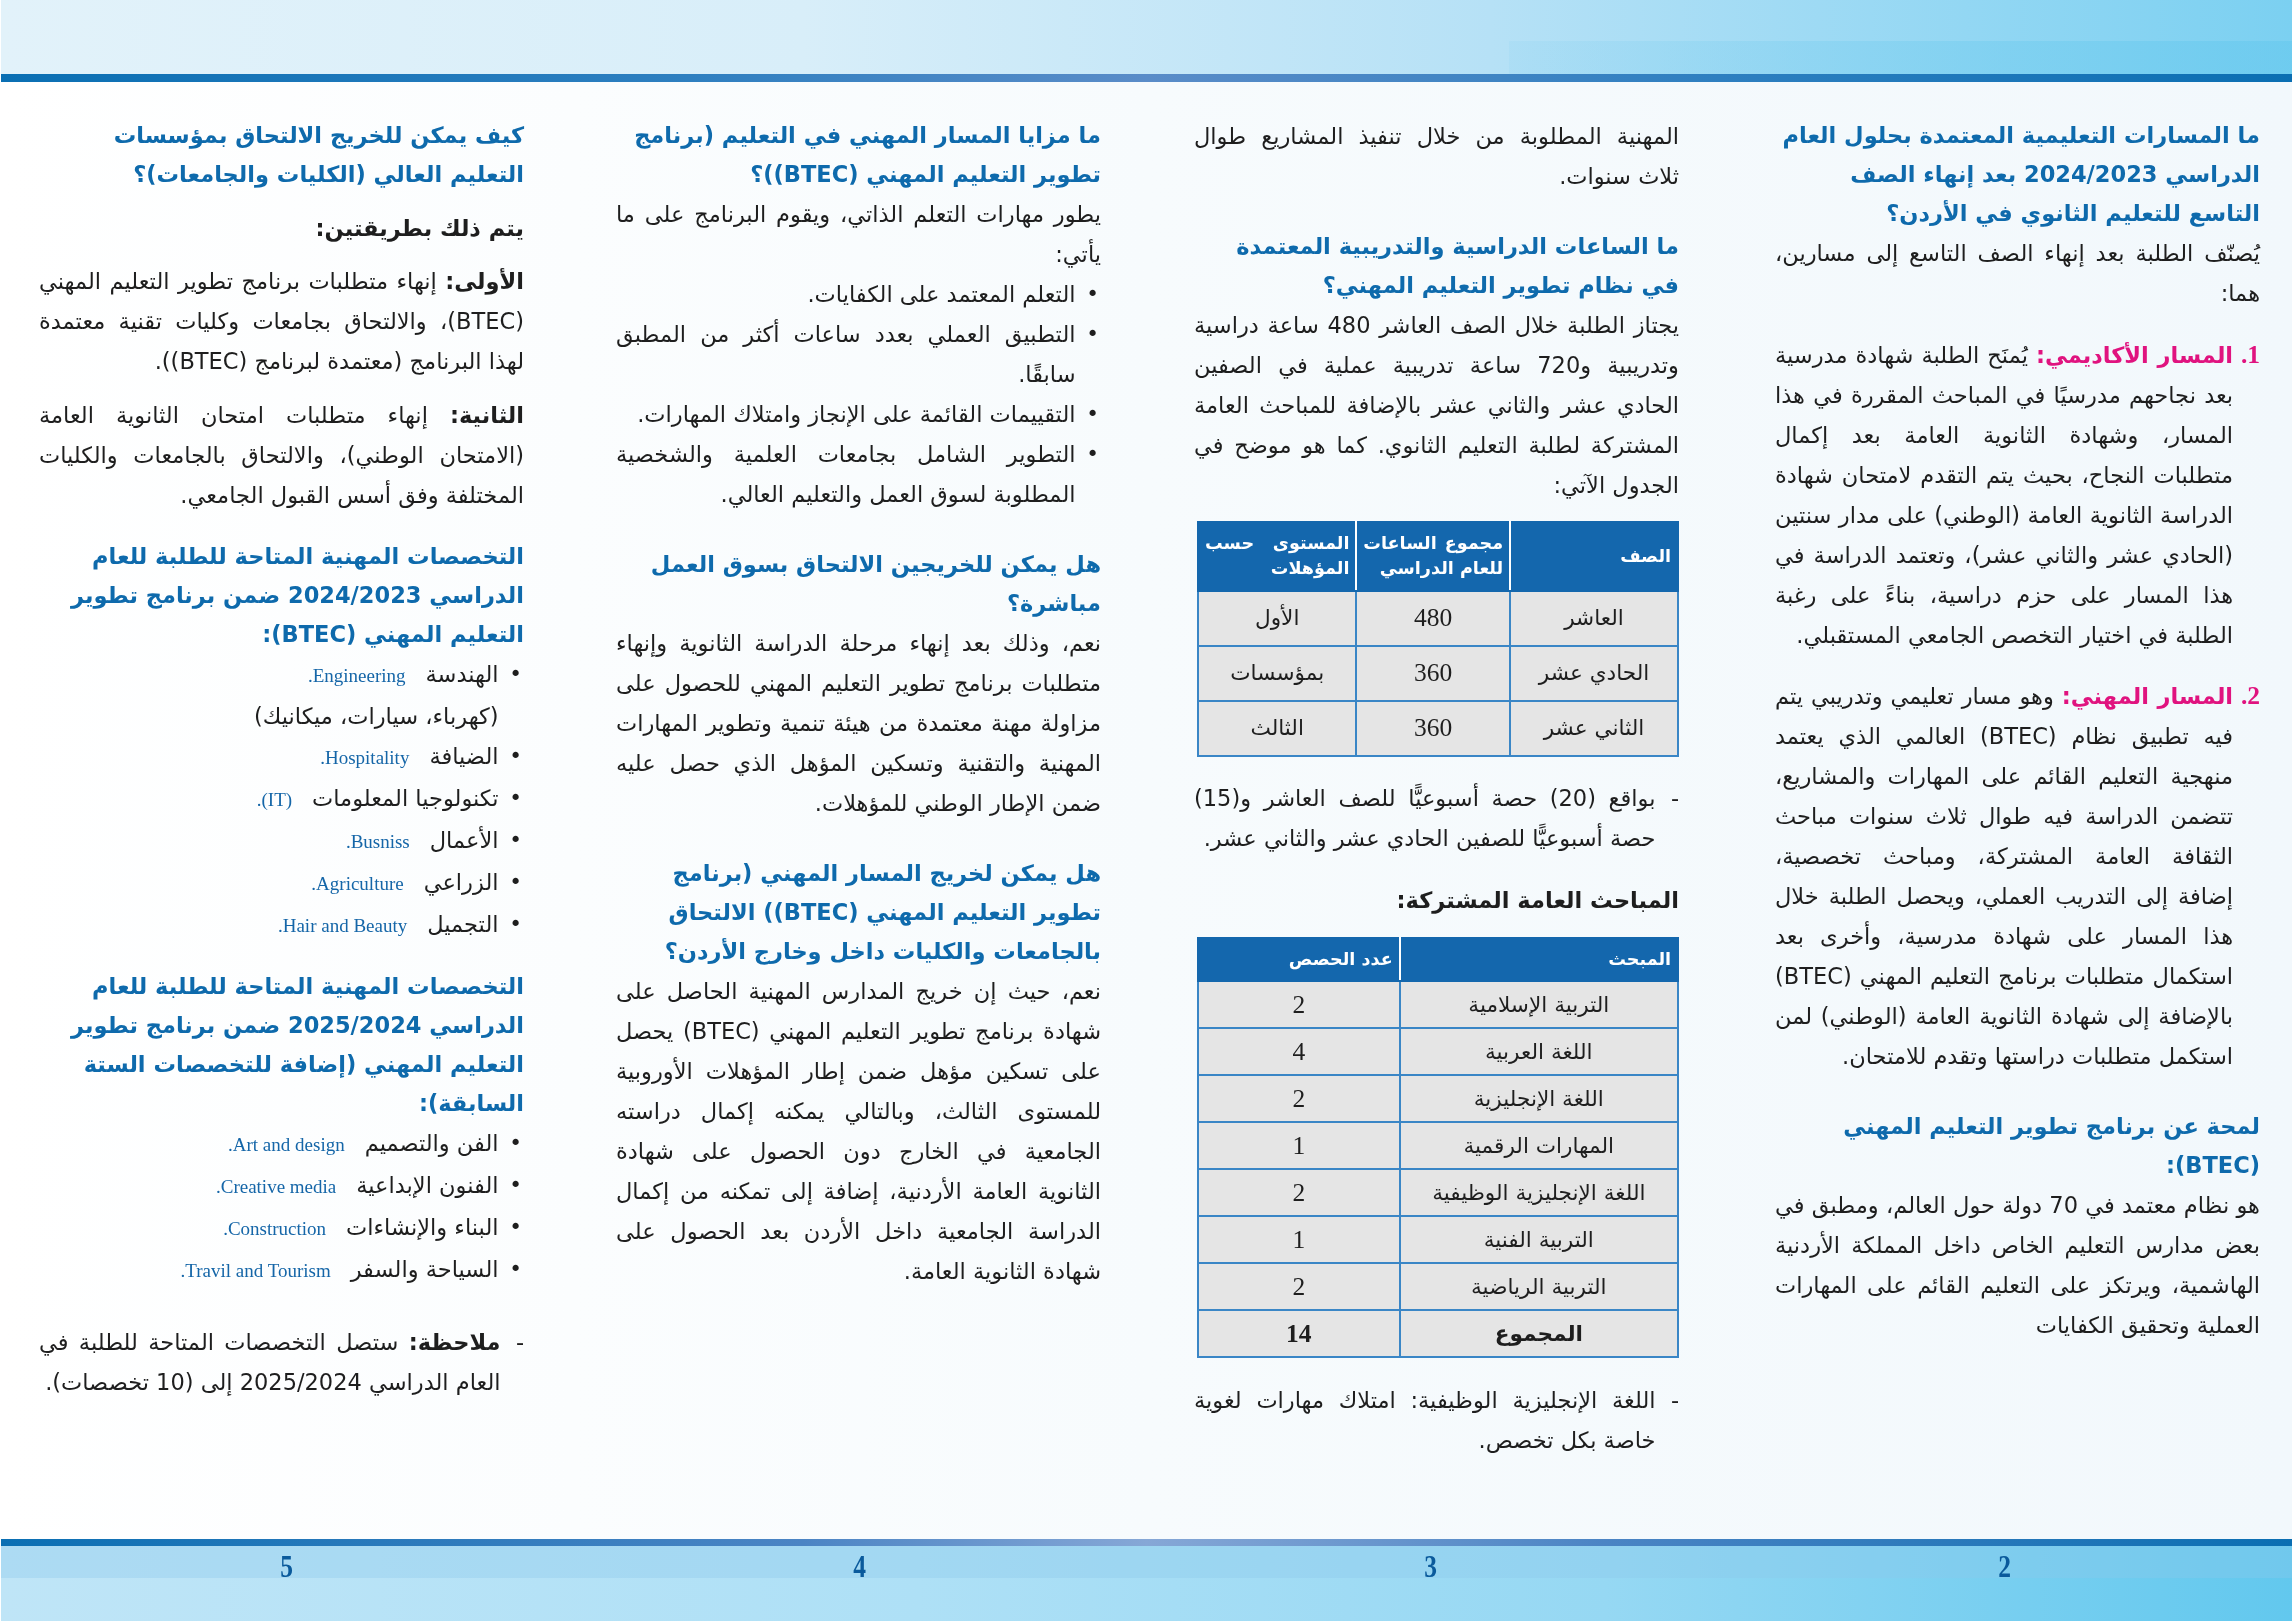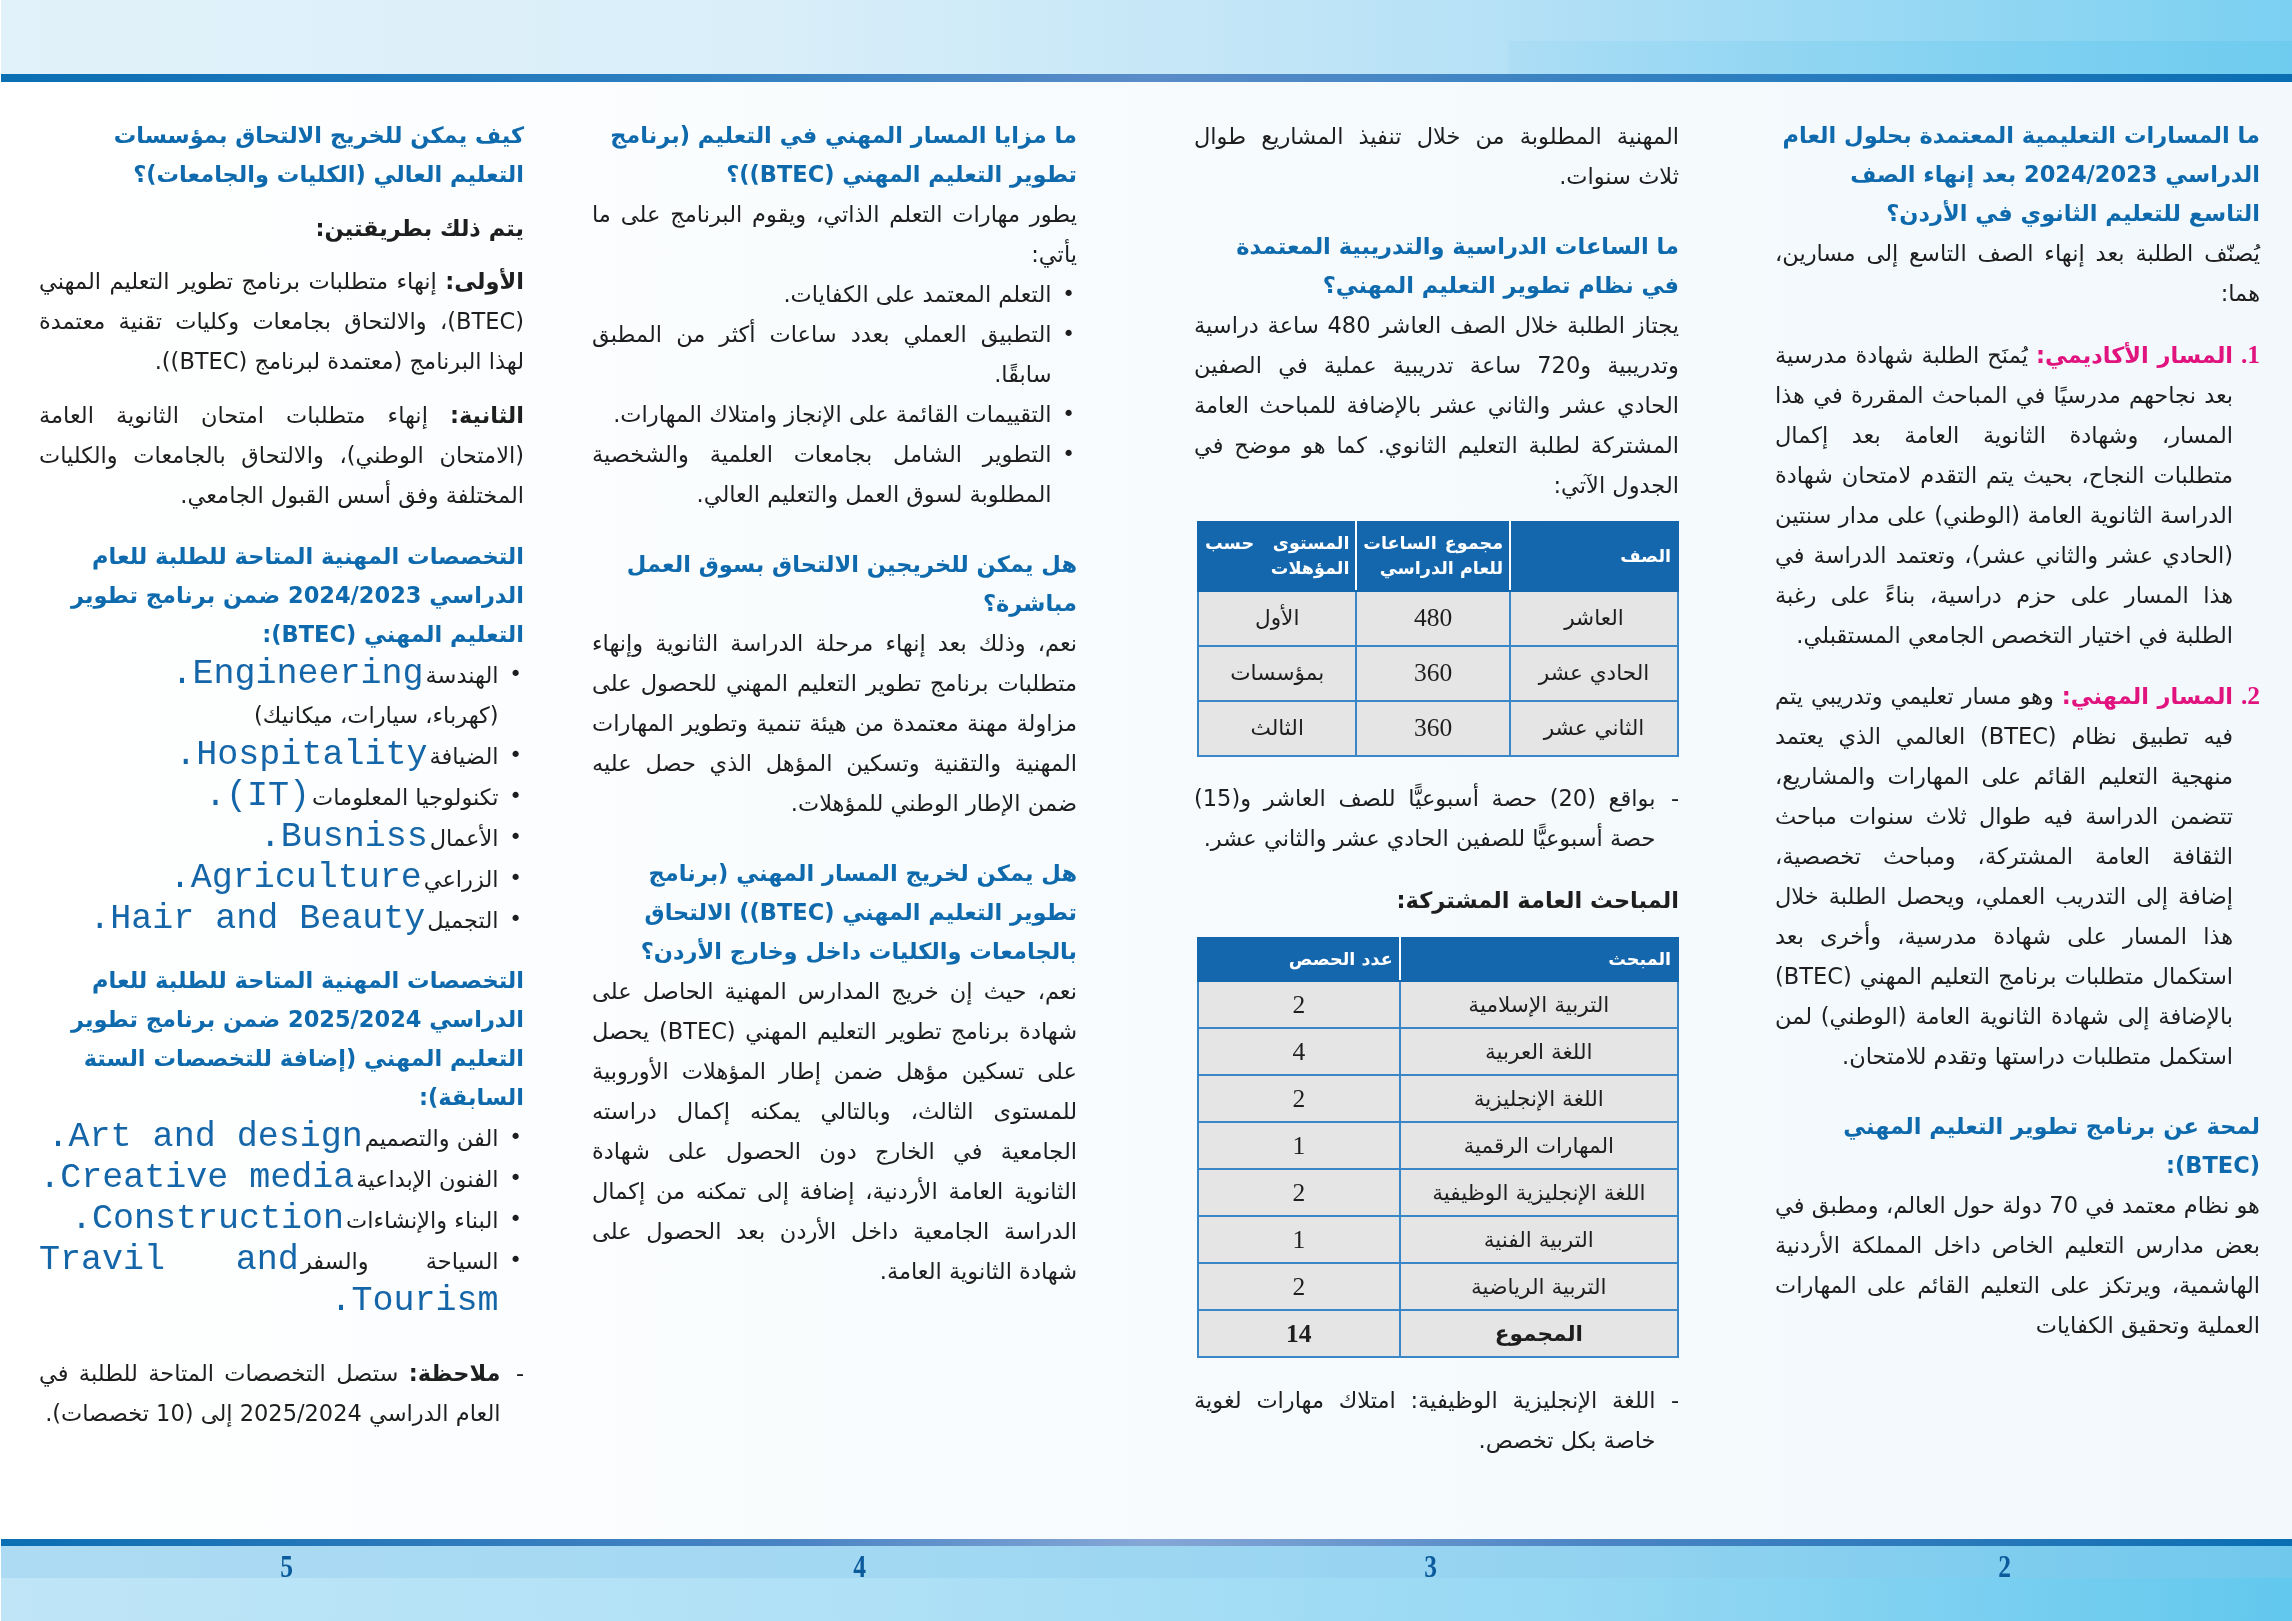--- a/index.html
+++ b/index.html
@@ -44,21 +44,21 @@
     color: #0a5a9c; transform: scaleY(1.25);
   }
 
   .column {
     position: absolute; top: 116px; width: 485px;
     direction: rtl; text-align: justify;
     font-family: "DejaVu Sans", sans-serif; font-size: 22.5px; line-height: 40px;
   }
   .col-2 { left: 1775px; }
   .col-3 { left: 1194px; }
-  .col-4 { left: 592px; }
+  .col-4 { left: 616px; }
   .col-5 { left: 39px; }
 
   .heading {
     color: #0e6aac; font-weight: bold; font-size: 22.5px; line-height: 39px;
     text-align: right;
   }
   .latin { font-family: "Liberation Serif", serif; }
   .para { text-align: justify; }
   .gap-s { height: 13.7px; }
   .gap-m { height: 21.6px; }
@@ -69,21 +69,21 @@
   .numbered .num .latin { font-size: 25.5px; }
   .numbered .body { flex: 1; }
   .numbered .lead { color: #e0137f; font-weight: bold; }
 
   .bold-label { font-weight: bold; }
   .bullets { list-style: none; padding-right: 0; }
   .bullets li { position: relative; padding-right: 25.5px; }
   .bullets li::before {
     content: "•"; position: absolute; right: 2px; top: 0; color: #1e1e1e; font-size: 21.6px;
   }
-  .spec-en { color: #1566a8; font-family: Liberation Mono, monospace; font-size: 35px; margin-right: 2px; }
+  .spec-en { color: #1566a8; font-family: Liberation Serif, serif; font-size: 19px; margin-right: 20px; }
 
   .dash-item { position: relative; padding-right: 23.5px; }
   .dash-item::before { content: "-"; position: absolute; right: 0; top: 0; }
 
   table.info {
     width: 482px; border-collapse: collapse; direction: rtl; margin-top: 16px;
     font-size: 21.6px;
   }
   table.info th {
     background: #1467ad; color: #ffffff; font-weight: bold; font-size: 17.6px;

